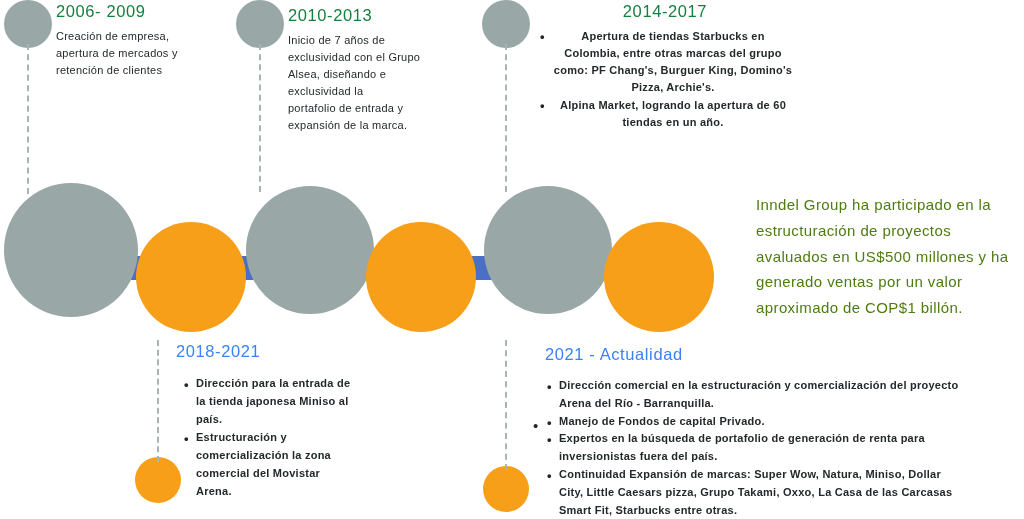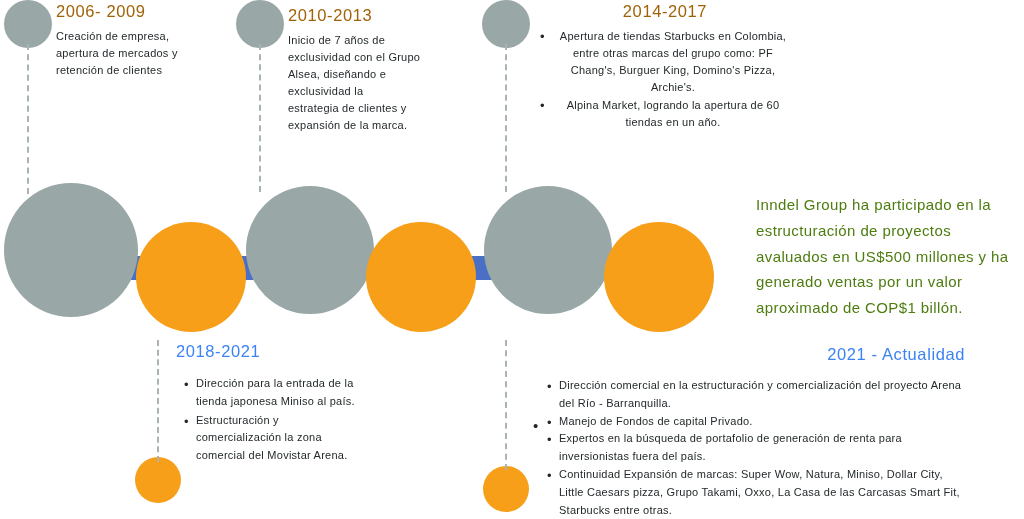--- a/index.html
+++ b/index.html
@@ -42,36 +42,37 @@
   .block {
     position: absolute;
   }
   .head {
     font-size: 16.5px;
     color: #555f5f;
     letter-spacing: 0.6px;
     margin: 0 0 7px 0;
     font-weight: normal;
   }
-  .head.gray-head { color: #a16207; }
+  .head.gray-head { color: #15803d; }
   .head.orange-head { color: #3b82f6; }
   .body-txt {
     font-size: 11px;
     color: #23292b;
     line-height: 1.55;
     letter-spacing: 0.25px;
   }
   ul.body-txt {
     margin: 0;
     padding-left: 15px;
     list-style: none;
   }
   ul.body-txt > li {
     position: relative;
     margin-bottom: 1px;
+    font-weight: bold;
   }
   ul.body-txt > li::before {
     content: "\2022";
     position: absolute;
     left: -12px;
     top: -1px;
     font-size: 13px;
     color: #23292b;
   }
   ul.tight > li { margin-bottom: 0; }
@@ -132,21 +133,21 @@
     </div>
   </div>
 
   <div class="block" style="left:288px; top:6px; width:170px;">
     <div class="head gray-head">2010-2013</div>
     <div class="body-txt">
       <div>Inicio de 7 años de</div>
       <div>exclusividad con el Grupo</div>
       <div>Alsea, diseñando e</div>
       <div>exclusividad la</div>
-      <div>estrategia de clientes y</div>
+      <div>portafolio de entrada y</div>
       <div>expansión de la marca.</div>
     </div>
   </div>
 
   <div class="block" style="left:536px; top:2px; width:258px;text-align:center;">
     <div class="head gray-head">2014-2017</div>
     <ul class="body-txt" style="padding-left:16px;">
       <li>Apertura de tiendas Starbucks en Colombia, entre otras marcas del grupo como: PF Chang's, Burguer King, Domino's Pizza, Archie's.</li>
       <li>Alpina Market, logrando la apertura de 60 tiendas en un año.</li>
     </ul>
@@ -154,21 +155,21 @@
 
   <div class="block" style="left:176px; top:342px; width:180px;">
     <div class="head orange-head" style="margin-bottom:14px;">2018-2021</div>
     <ul class="body-txt" style="padding-left:20px; line-height:1.62;">
       <li>Dirección para  la entrada de la tienda japonesa Miniso al país.</li>
       <li>Estructuración y comercialización la zona comercial del Movistar Arena.</li>
     </ul>
   </div>
 
   <div class="block" style="left:545px; top:345px; width:420px;">
-    <div class="head orange-head" style="margin-bottom:13px;text-align:right;">2021 - Actualidad</div>
+    <div class="head orange-head" style="margin-bottom:13px;">2021 - Actualidad</div>
     <ul class="body-txt tight" style="padding-left:14px; line-height:1.62;">
       <li>Dirección comercial en la estructuración y comercialización del proyecto Arena del Río - Barranquilla.</li>
       <li>Manejo de Fondos de capital Privado.</li>
       <li>Expertos en la búsqueda de portafolio de generación de renta para inversionistas fuera del país.</li>
       <li>Continuidad Expansión de marcas: Super Wow, Natura, Miniso, Dollar City, Little Caesars pizza, Grupo Takami, Oxxo, La Casa de las Carcasas Smart Fit, Starbucks entre otras.</li>
     </ul>
   </div>
 
   <div class="stray-bullet" style="left:533px; top:418px;">•</div>
 

